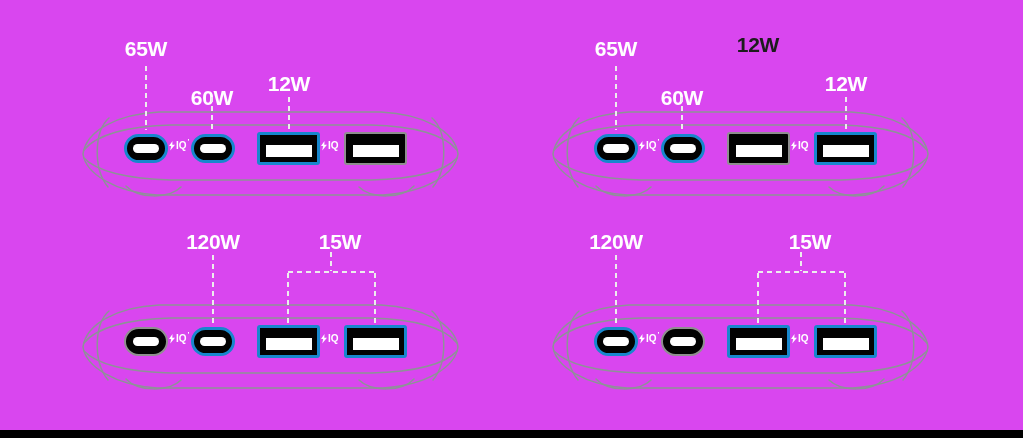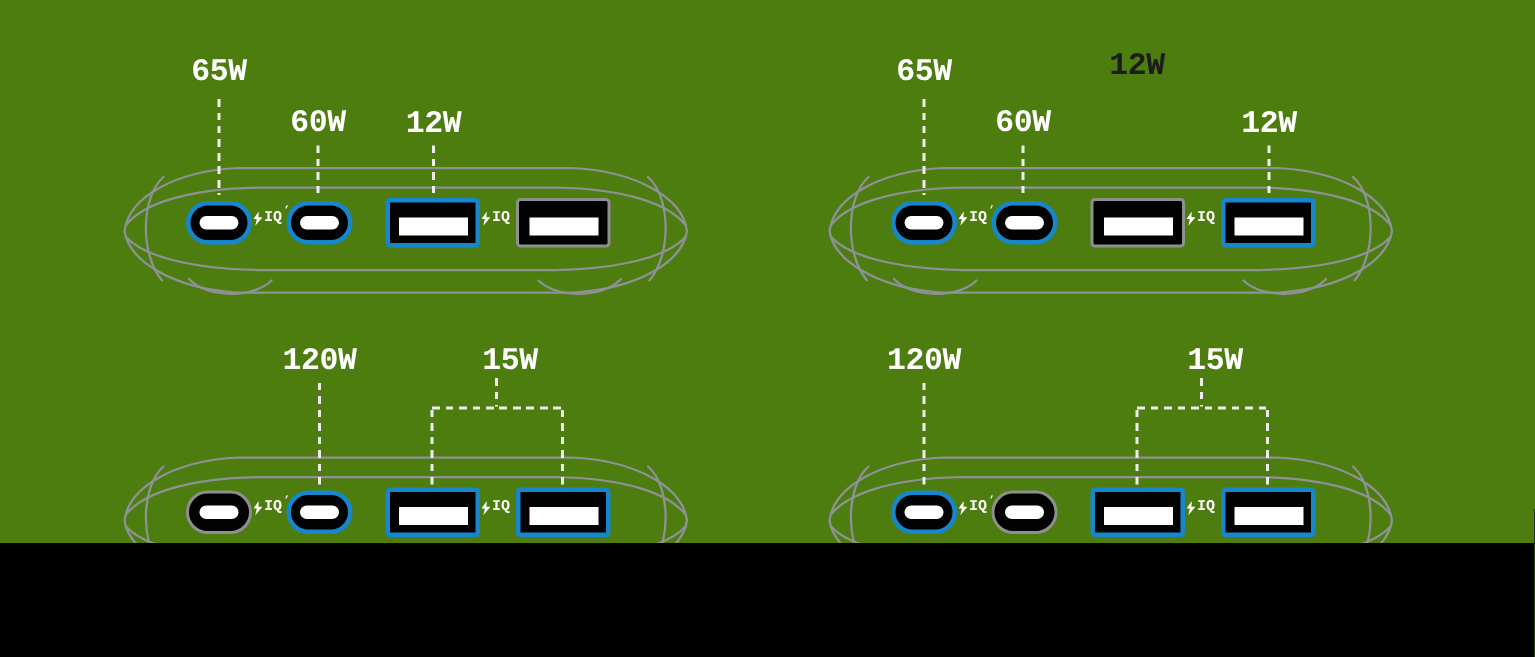--- a/index.html
+++ b/index.html
@@ -1,17 +1,17 @@
 <!DOCTYPE html>
 <html><head>
 <meta charset="utf-8">
 <style>
   html,body{margin:0;padding:0;background:#000;}
-  .stage{position:relative;width:1023px;height:362px;background:#4d7c0f;overflow:hidden;
-         font-family:Liberation Mono, monospace;}
+  .stage{position:relative;width:1023px;height:430px;background:#d946ef;overflow:hidden;
+         font-family:Liberation Sans, sans-serif;}
   .panel{position:absolute;width:511px;height:219px;}
   .p-tl{left:0;top:0}.p-tr{left:470px;top:0}.p-bl{left:0;top:193px}.p-br{left:470px;top:193px}
 
   
   .body-svg{position:absolute;left:81px;top:109px;width:380px;height:94px;}
 
   
   .port{position:absolute;box-sizing:border-box;display:flex;align-items:center;
         justify-content:center;background:#020202;}
   .usb-c{top:134px;width:44px;height:29px;border-radius:15px;}
@@ -26,21 +26,21 @@
   .iq-badge{position:absolute;top:141px;display:flex;align-items:flex-start;gap:1px;
             color:#fff;font-size:10px;font-weight:700;line-height:1;}
   .iq-c{left:169px}.iq-a{left:321px}
   .iq-badge sup{font-size:7px;transform:translateY(-3px);}
   .bolt{display:block;}
 
   
   .callout{position:absolute;transform:translateX(-50%);color:#fff;font-size:21px;
            font-weight:700;letter-spacing:-0.3px;white-space:nowrap;}
   .co-65{left:146px;top:37px}
-  .co-60{left:212px;top:71px}
+  .co-60{left:212px;top:86px}
   .co-12{left:289px;top:72px}
   .p-tr .co-12{left:376px}
   .ghost{left:288px;top:33px;color:#1c1c1c;}
   .co-120{left:213px;top:37px}
   .p-br .co-120{left:146px}
   .co-15{left:340px;top:37px}
 
   
   .vdash{position:absolute;width:2px;
          background:repeating-linear-gradient(to bottom,#ededed 0 5px,transparent 5px 9px);}

